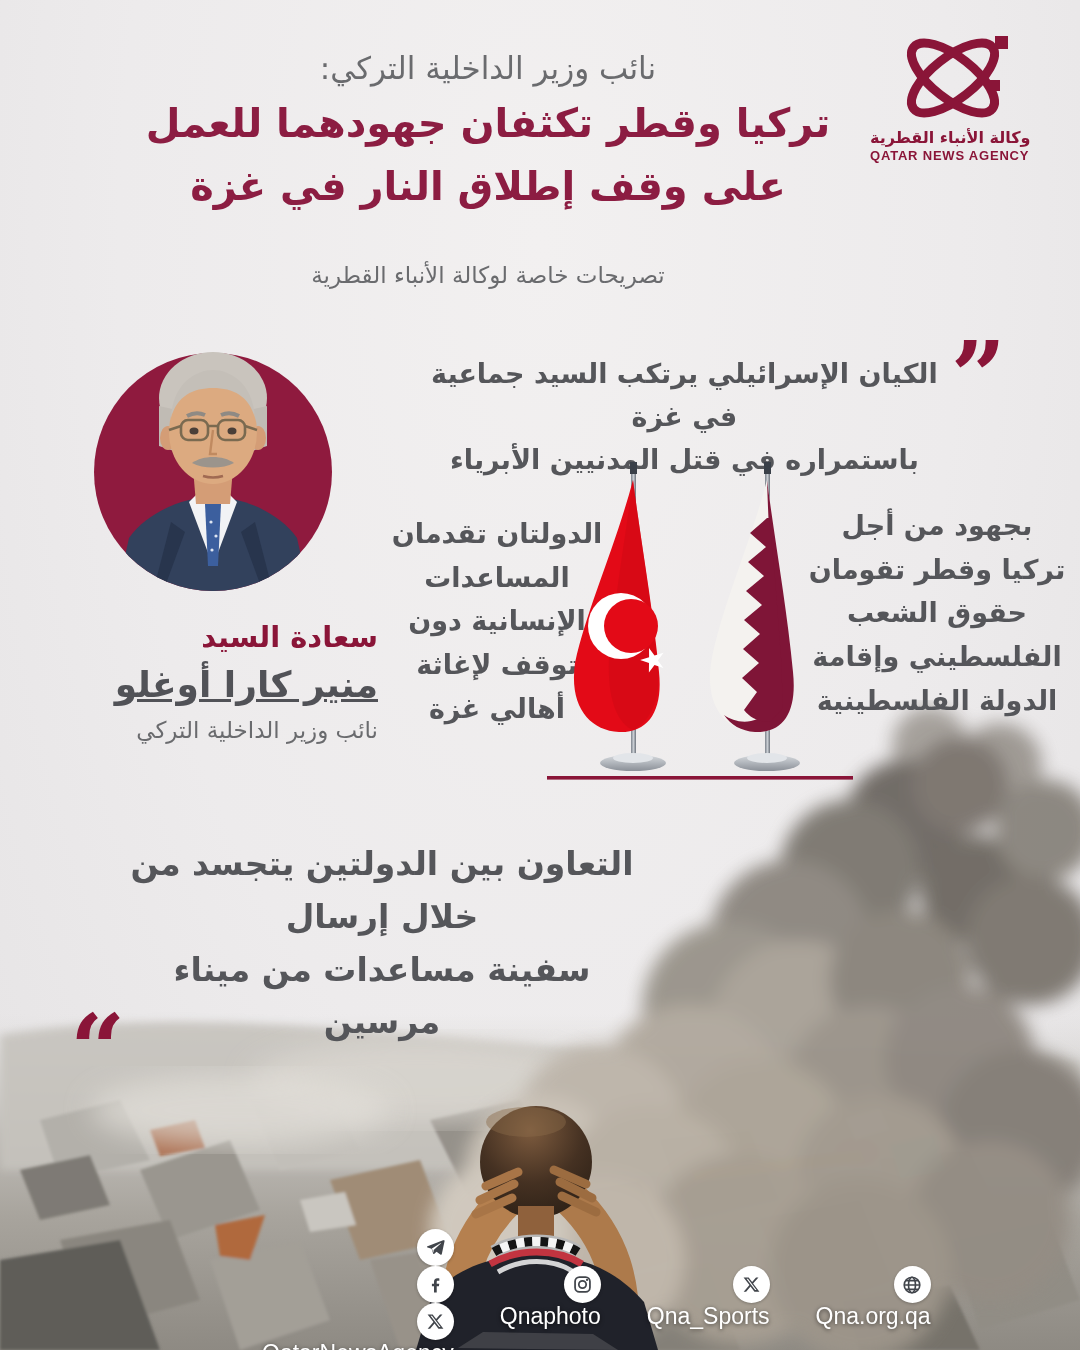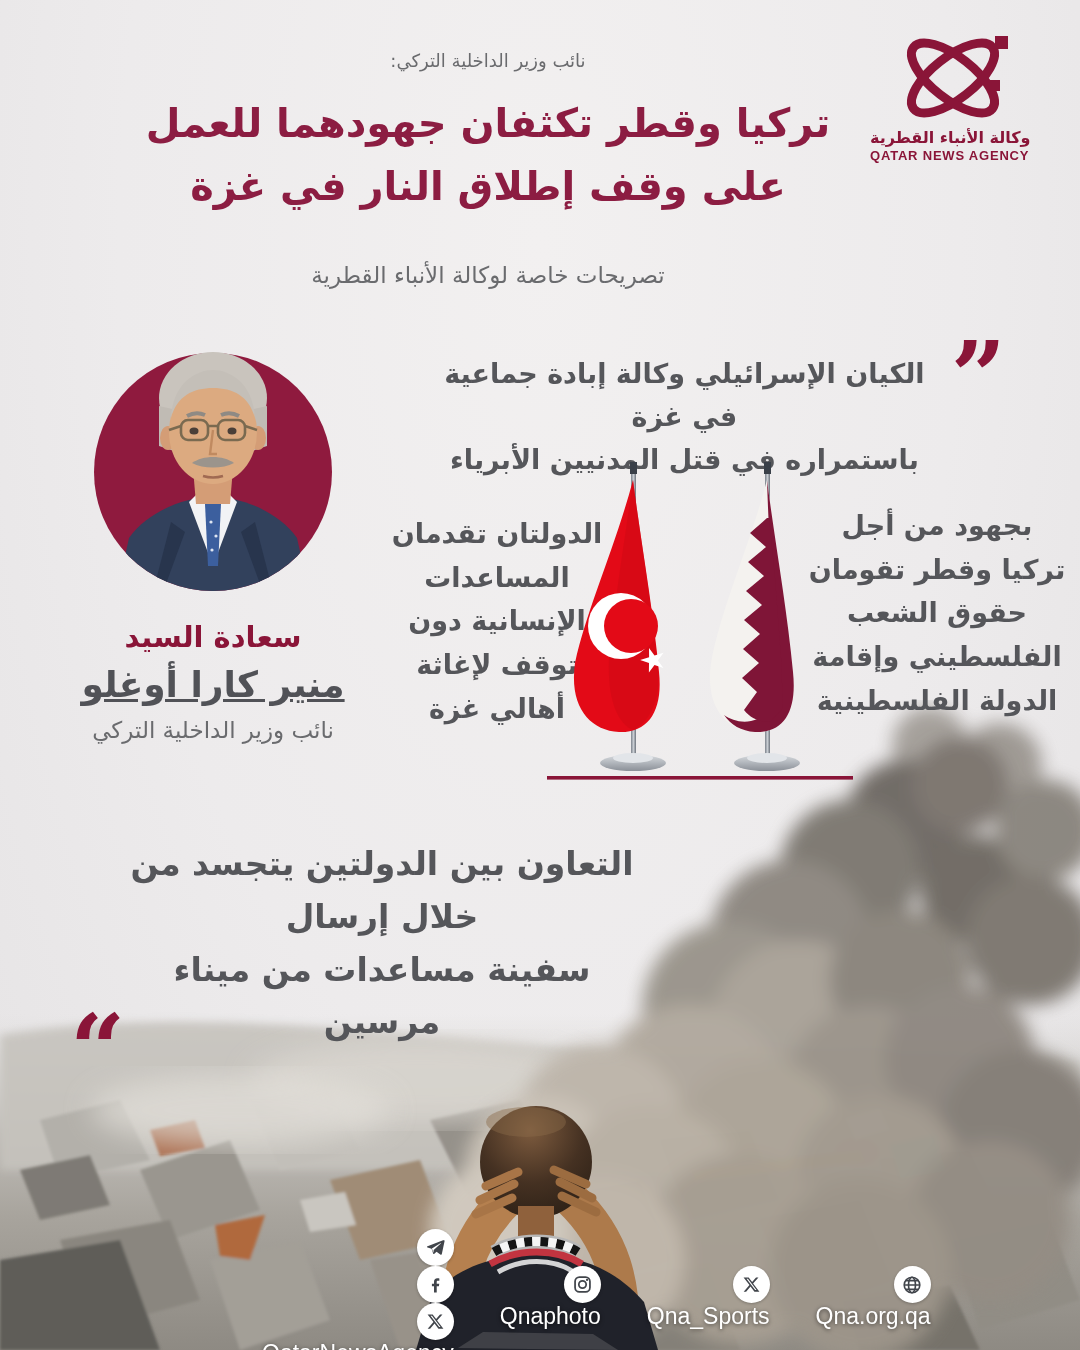--- a/index.html
+++ b/index.html
@@ -9,35 +9,35 @@
     font-family:"DejaVu Sans", sans-serif;}
   .abs{position:absolute;}
 
   
   .logo{right:40px;top:30px;width:170px;text-align:left;}
   .logo .orbits{display:block;margin:0 auto;}
   .logo .ar{color:#8a1538;font-weight:bold;font-size:16px;margin-top:2px;}
   .logo .en{color:#8a1538;font-weight:bold;font-size:13px;letter-spacing:.8px;margin-top:1px;font-family:Liberation Sans, sans-serif;}
 
   
-  .kicker{top:50px;left:148px;width:680px;text-align:center;color:#6a6b6e;font-size:18px;font-weight:500;}
+  .kicker{top:50px;left:148px;width:680px;text-align:center;color:#6a6b6e;font-size:31px;font-weight:500;}
   .headline{top:92px;left:100px;width:776px;text-align:center;color:#8c1d42;font-size:40px;font-weight:800;line-height:1.58;}
   .subtitle{top:262px;left:148px;width:680px;text-align:center;color:#6a6b6e;font-size:23px;}
 
   
   .qmark{font-family:"DejaVu Serif",serif;color:#8a1538;font-size:96px;line-height:.52;font-weight:bold;}
   .quote-top{top:352px;left:428px;width:578px;display:flex;align-items:flex-start;gap:10px;}
   .quote-top .txt{flex:1;text-align:center;color:#55565a;font-size:27px;font-weight:bold;line-height:1.6;}
   .quote-bottom{top:838px;left:56px;width:592px;}
   .quote-bottom .txt{text-align:center;color:#55565a;font-size:33px;font-weight:bold;line-height:1.6;padding-left:60px;}
   .quote-bottom .qmark{position:absolute;left:14px;bottom:-26px;}
 
   
   .portrait{left:93px;top:326px;width:240px;height:266px;}
-  .speaker{left:48px;top:620px;width:330px;text-align:center;}
+  .speaker{left:48px;top:620px;width:330px;}
   .speaker .honorific{color:#8a1538;font-size:29px;font-weight:bold;}
   .speaker .name{color:#515257;font-size:36px;font-weight:800;margin-top:10px;text-decoration:underline;}
   .speaker .title{color:#6a6b6e;font-size:23px;margin-top:12px;}
 
   
   .point{color:#55565a;font-size:27px;font-weight:bold;line-height:1.62;text-align:center;}
   .point-left{left:372px;top:512px;width:250px;}
   .point-right{left:806px;top:504px;width:262px;}
 
   
@@ -205,21 +205,21 @@
   <div class="abs kicker" dir="rtl">نائب وزير الداخلية التركي:</div>
   <div class="abs headline" dir="rtl">
     <div>تركيا وقطر تكثفان جهودهما للعمل</div>
     <div>على وقف إطلاق النار في غزة</div>
   </div>
   <div class="abs subtitle" dir="rtl">تصريحات خاصة لوكالة الأنباء القطرية</div>
 
   <div class="abs quote-top" dir="rtl">
     <span class="qmark">”</span>
     <div class="txt">
-      <div>الكيان الإسرائيلي وكالة إبادة جماعية في غزة</div>
+      <div>الكيان الإسرائيلي يرتكب السيد جماعية في غزة</div>
       <div>باستمراره في قتل المدنيين الأبرياء</div>
     </div>
   </div>
 
   <svg class="abs portrait" viewBox="0 0 240 266" aria-hidden="true">
     <defs>
       <clipPath id="pClip">
         <circle cx="120" cy="146" r="119"></circle>
         <rect x="62" y="8" width="116" height="80"></rect>
       </clipPath>

